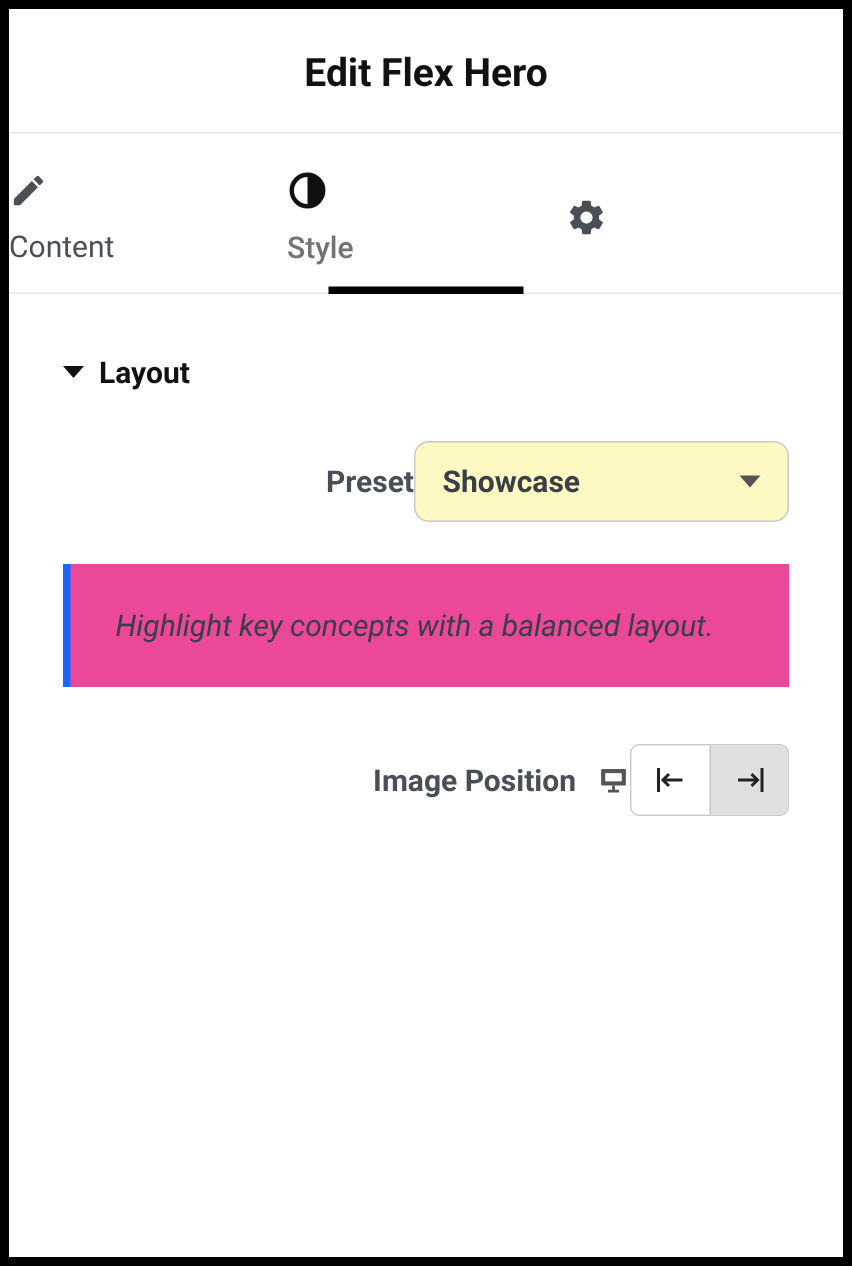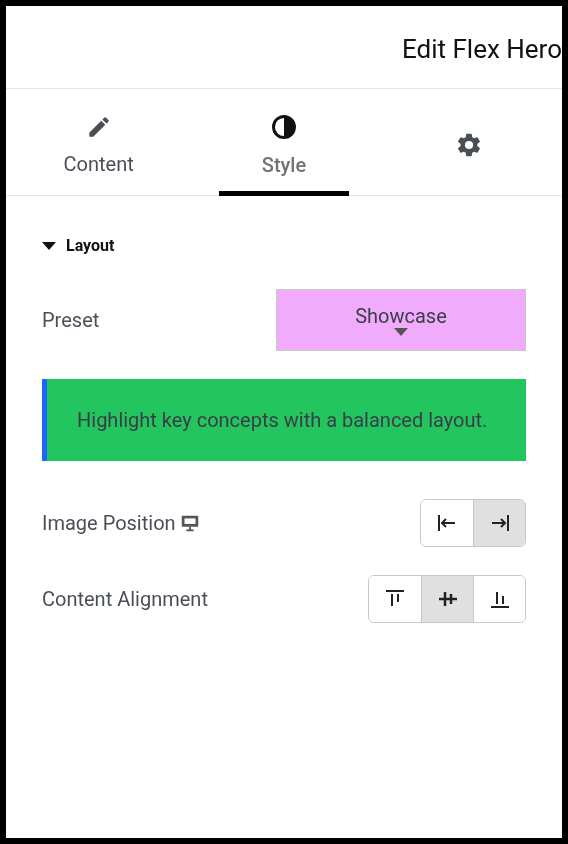--- a/index.html
+++ b/index.html
@@ -12,33 +12,32 @@
     display: flex;
     flex-direction: column;
   }
   .header {
     padding: 28px 0 24px;
     text-align: center;
     border-bottom: 1px solid #e6e6e6;
   }
   .header-title {
     font-size: 26px;
-    font-weight: 400;
+    font-weight: 700;
     color: #111;
-    text-align: right;
   }
   .tabs {
     display: flex;
     border-bottom: 1px solid #e6e6e6;
   }
   .tab {
     flex: 1;
     display: flex;
     flex-direction: column;
-    align-items: center;
+    align-items: flex-start;
     justify-content: center;
     gap: 12px;
     padding: 24px 0 18px;
     cursor: pointer;
     color: #4a4f57;
     position: relative;
   }
   .tab.active {
     color: #737373;
     font-weight: 500;
@@ -56,75 +55,76 @@
   .tab-icon svg { display: block; }
   .panel {
     padding: 40px 36px 0;
     flex: 1;
     overflow: auto;
   }
   .section-header {
     display: flex;
     align-items: center;
     gap: 10px;
-    font-size: 16px;
+    font-size: 20px;
     font-weight: 700;
     color: #111;
     margin-bottom: 34px;
     cursor: pointer;
   }
   .caret-down {
     width: 0; height: 0;
     border-left: 7px solid transparent;
     border-right: 7px solid transparent;
     border-top: 8px solid #111;
   }
   .row {
     display: flex;
     align-items: center;
-    justify-content: space-between;
+    justify-content: flex-end;
     margin-bottom: 28px;
+    font-weight: bold;
   }
   .row-label {
     font-size: 20px;
     color: #4a4f57;
   }
   .select {
     display: flex;
     align-items: center;
     justify-content: space-between;
     border: 1px solid #c8c8c8;
-    border-radius: 0;
+    border-radius: 10px;
     padding: 14px 18px;
     width: 250px;
     font-size: 20px;
     color: #3a3f47;
     cursor: pointer;
-    background: #f0abfc;
-    flex-direction: column;
+    background: #fef9c3;
   }
   .select .chev {
     width: 0; height: 0;
     border-left: 7px solid transparent;
     border-right: 7px solid transparent;
     border-top: 8px solid #555;
   }
   .info-box {
     border-left: 5px solid #1a66ff;
-    background: #22c55e;
+    background: #ec4899;
     padding: 26px 30px;
     font-size: 20px;
+    font-style: italic;
     color: #3a3f47;
     line-height: 1.5;
     margin-bottom: 38px;
   }
   .inline-label-group {
     display: flex;
     align-items: center;
-    gap: 3px;
+    gap: 14px;
   }
   .device-icon { color: #555; }
   .btn-group {
     display: flex;
     border: 1px solid #c8c8c8;
     border-radius: 6px;
     overflow: hidden;
   }
   .btn-seg {
     width: 52px;
@@ -216,40 +216,14 @@
       <div class="btn-seg active">
         <svg width="24" height="20" viewBox="0 0 24 20" fill="none" stroke="#222" stroke-width="2">
             <line x1="20" y1="2" x2="20" y2="18"></line>
             <line x1="4" y1="10" x2="17" y2="10"></line>
             <polyline points="13,6 17,10 13,14"></polyline>
           </svg>
       </div>
     </div>
   </div>
 
-  <div class="row">
-    <span class="row-label">Content Alignment</span>
-    <div class="btn-group">
-      <div class="btn-seg">
-        <svg width="22" height="22" viewBox="0 0 22 22" fill="none" stroke="#222" stroke-width="2">
-            <line x1="2" y1="3" x2="20" y2="3"></line>
-            <line x1="8" y1="6" x2="8" y2="18"></line>
-            <line x1="14" y1="6" x2="14" y2="14"></line>
-          </svg>
-      </div>
-      <div class="btn-seg active">
-        <svg width="22" height="22" viewBox="0 0 22 22" fill="none" stroke="#222" stroke-width="2.5">
-            <line x1="2" y1="11" x2="20" y2="11"></line>
-            <line x1="8" y1="4" x2="8" y2="18"></line>
-            <line x1="14" y1="6" x2="14" y2="16"></line>
-          </svg>
-      </div>
-      <div class="btn-seg">
-        <svg width="22" height="22" viewBox="0 0 22 22" fill="none" stroke="#222" stroke-width="2">
-            <line x1="2" y1="19" x2="20" y2="19"></line>
-            <line x1="8" y1="4" x2="8" y2="16"></line>
-            <line x1="14" y1="8" x2="14" y2="16"></line>
-          </svg>
-      </div>
-    </div>
-  </div>
 
 </div>
 
 </body></html>

